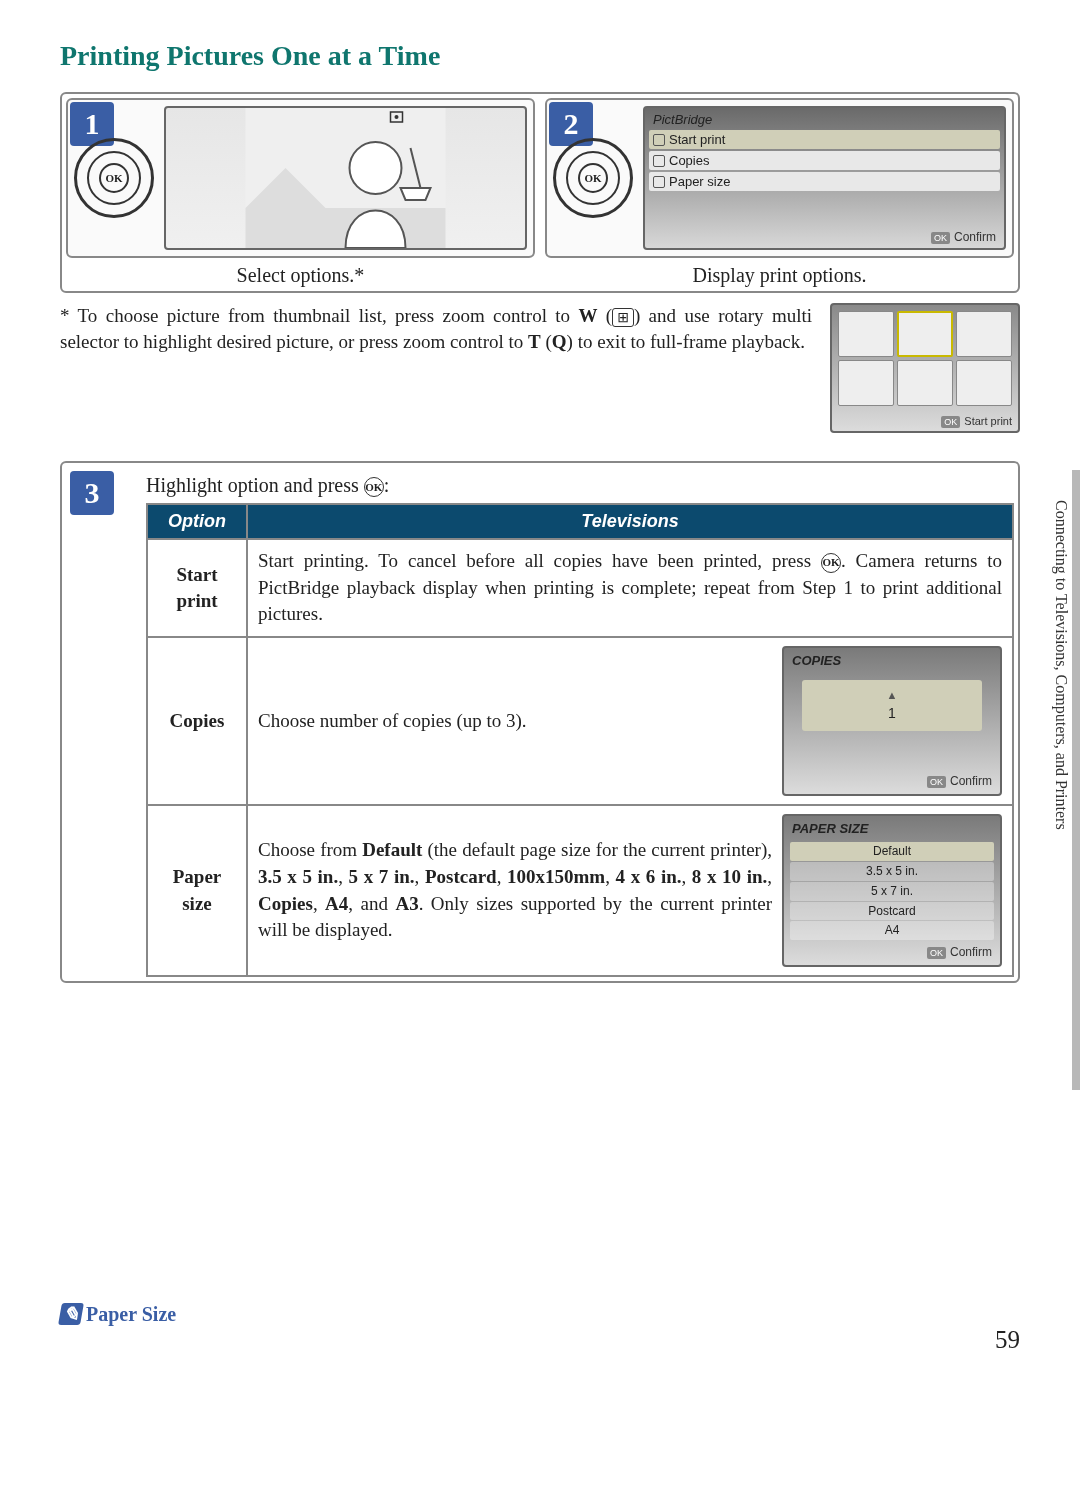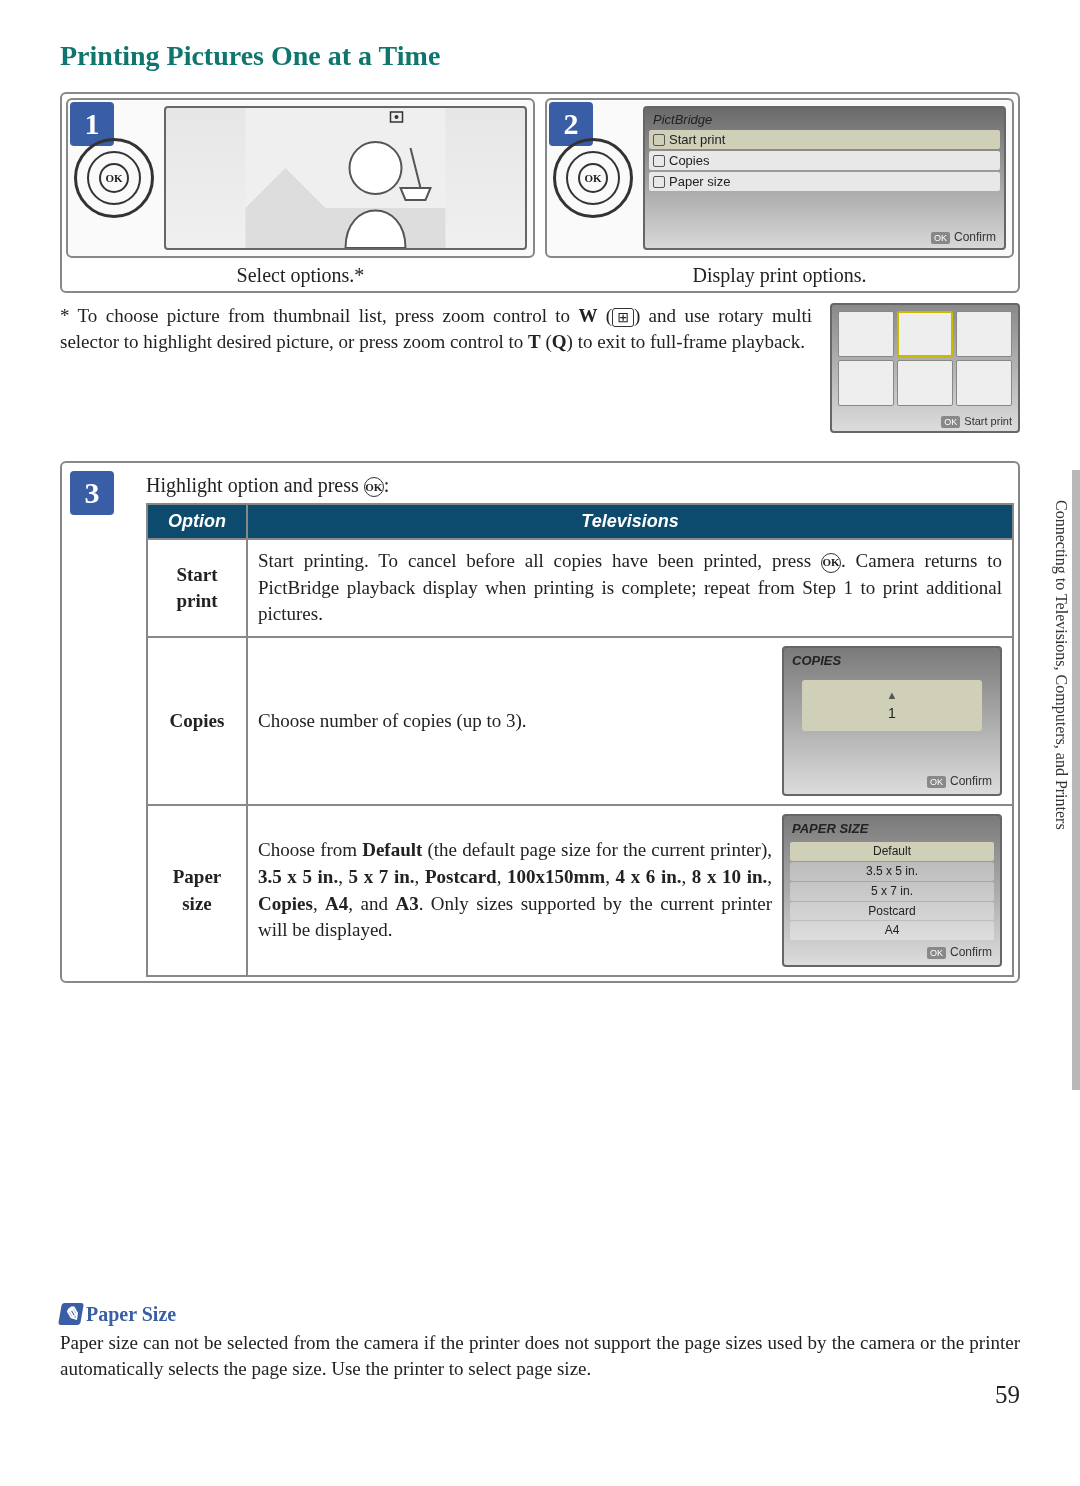--- a/index.html
+++ b/index.html
@@ -481,16 +481,15 @@
       </td>
     </tr>
   </tbody>
     </table>
 </div>
 
 <div class="note-block">
   <div class="note-title">
     <span class="pencil-icon">✎</span><span>Paper Size</span>
   </div>
-  <div class="note-body">Paper size can not be selected from the camera if the printer does not support the page sizes used by the camera or the printer automatically selects the page size.  Use the printer to select page size.</div>
 </div>
 
 <div class="page-num">59</div>
 
 </body></html>

